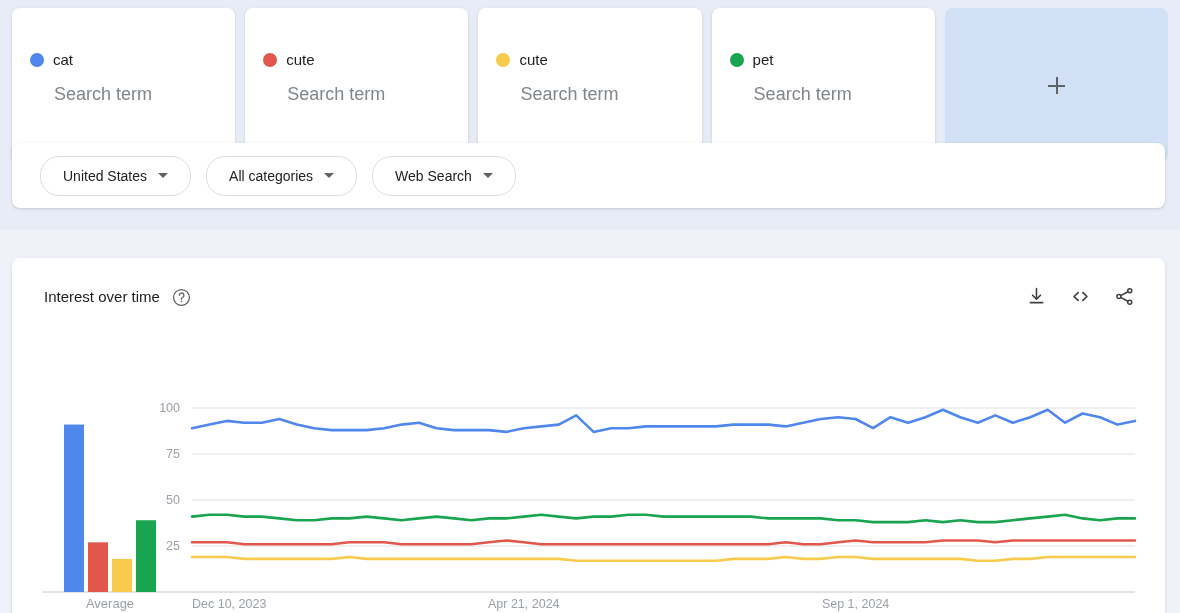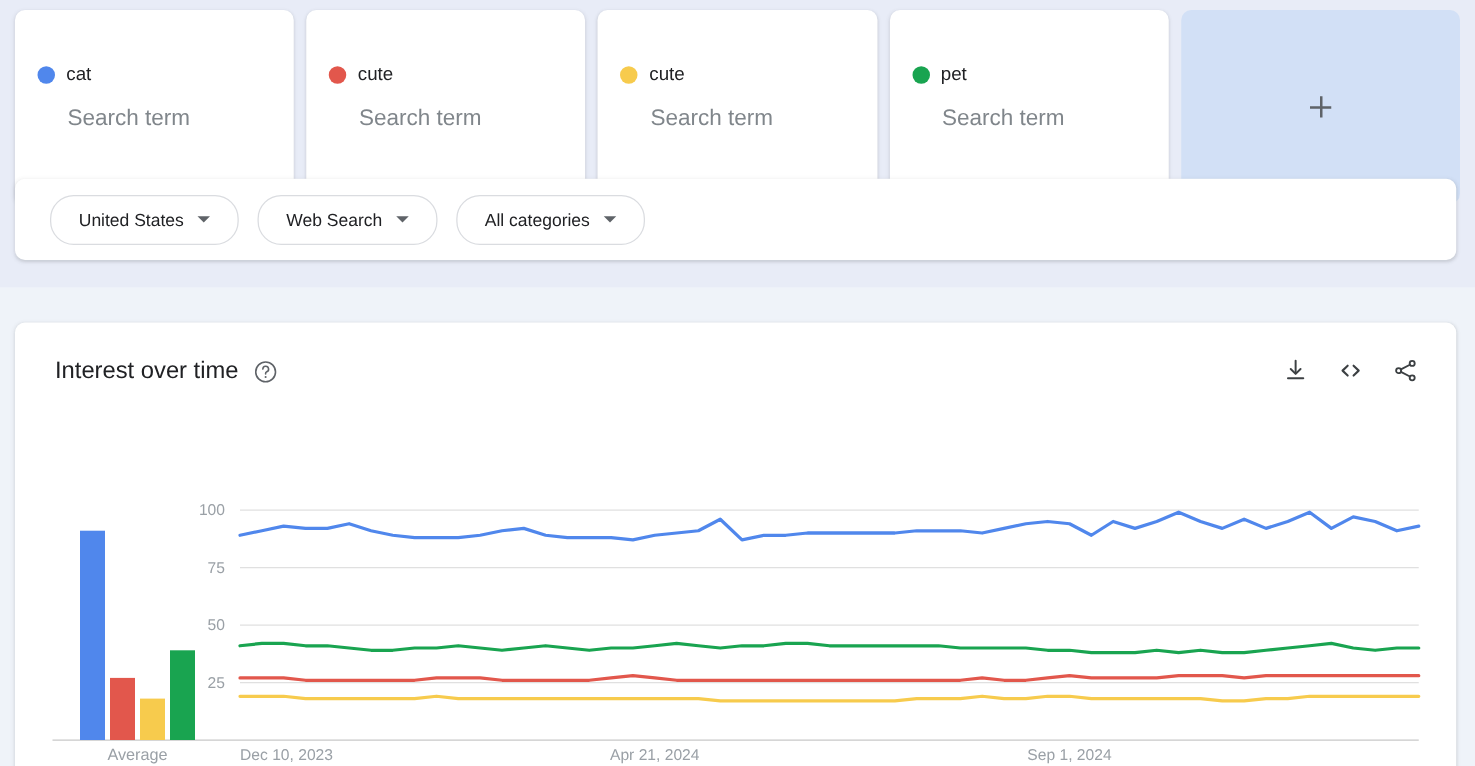--- a/index.html
+++ b/index.html
@@ -152,21 +152,21 @@
     overflow: hidden;
   }
   .chart-title-row {
     position: absolute;
     left: 32px; top: 27px;
     display: flex;
     align-items: center;
     gap: 12px;
   }
   .chart-title {
-    font-size: 19px;
+    font-size: 15px;
     color: #202124;
     line-height: 24px;
   }
   .help-icon {
     width: 19px; height: 19px;
     flex: none;
     display: block;
   }
   .chart-actions {
     position: absolute;
@@ -251,25 +251,25 @@
       <span class="plus-glyph"></span>
     </div>
   </div>
 
   <div class="filter-bar">
     <div class="filter-chip">
       <span class="filter-label">United States</span>
       <span class="caret"></span>
     </div>
     <div class="filter-chip">
+      <span class="filter-label">All categories</span>
+      <span class="caret"></span>
+    </div>
+    <div class="filter-chip">
       <span class="filter-label">Web Search</span>
-      <span class="caret"></span>
-    </div>
-    <div class="filter-chip">
-      <span class="filter-label">All categories</span>
       <span class="caret"></span>
     </div>
   </div>
 
   <div class="chart-card">
 
     <div class="chart-title-row">
       <span class="chart-title">Interest over time</span>
       <svg class="help-icon" viewBox="0 0 24 24">
         <circle cx="12" cy="12" r="10" fill="none" stroke="#5f6368" stroke-width="1.6"></circle>

